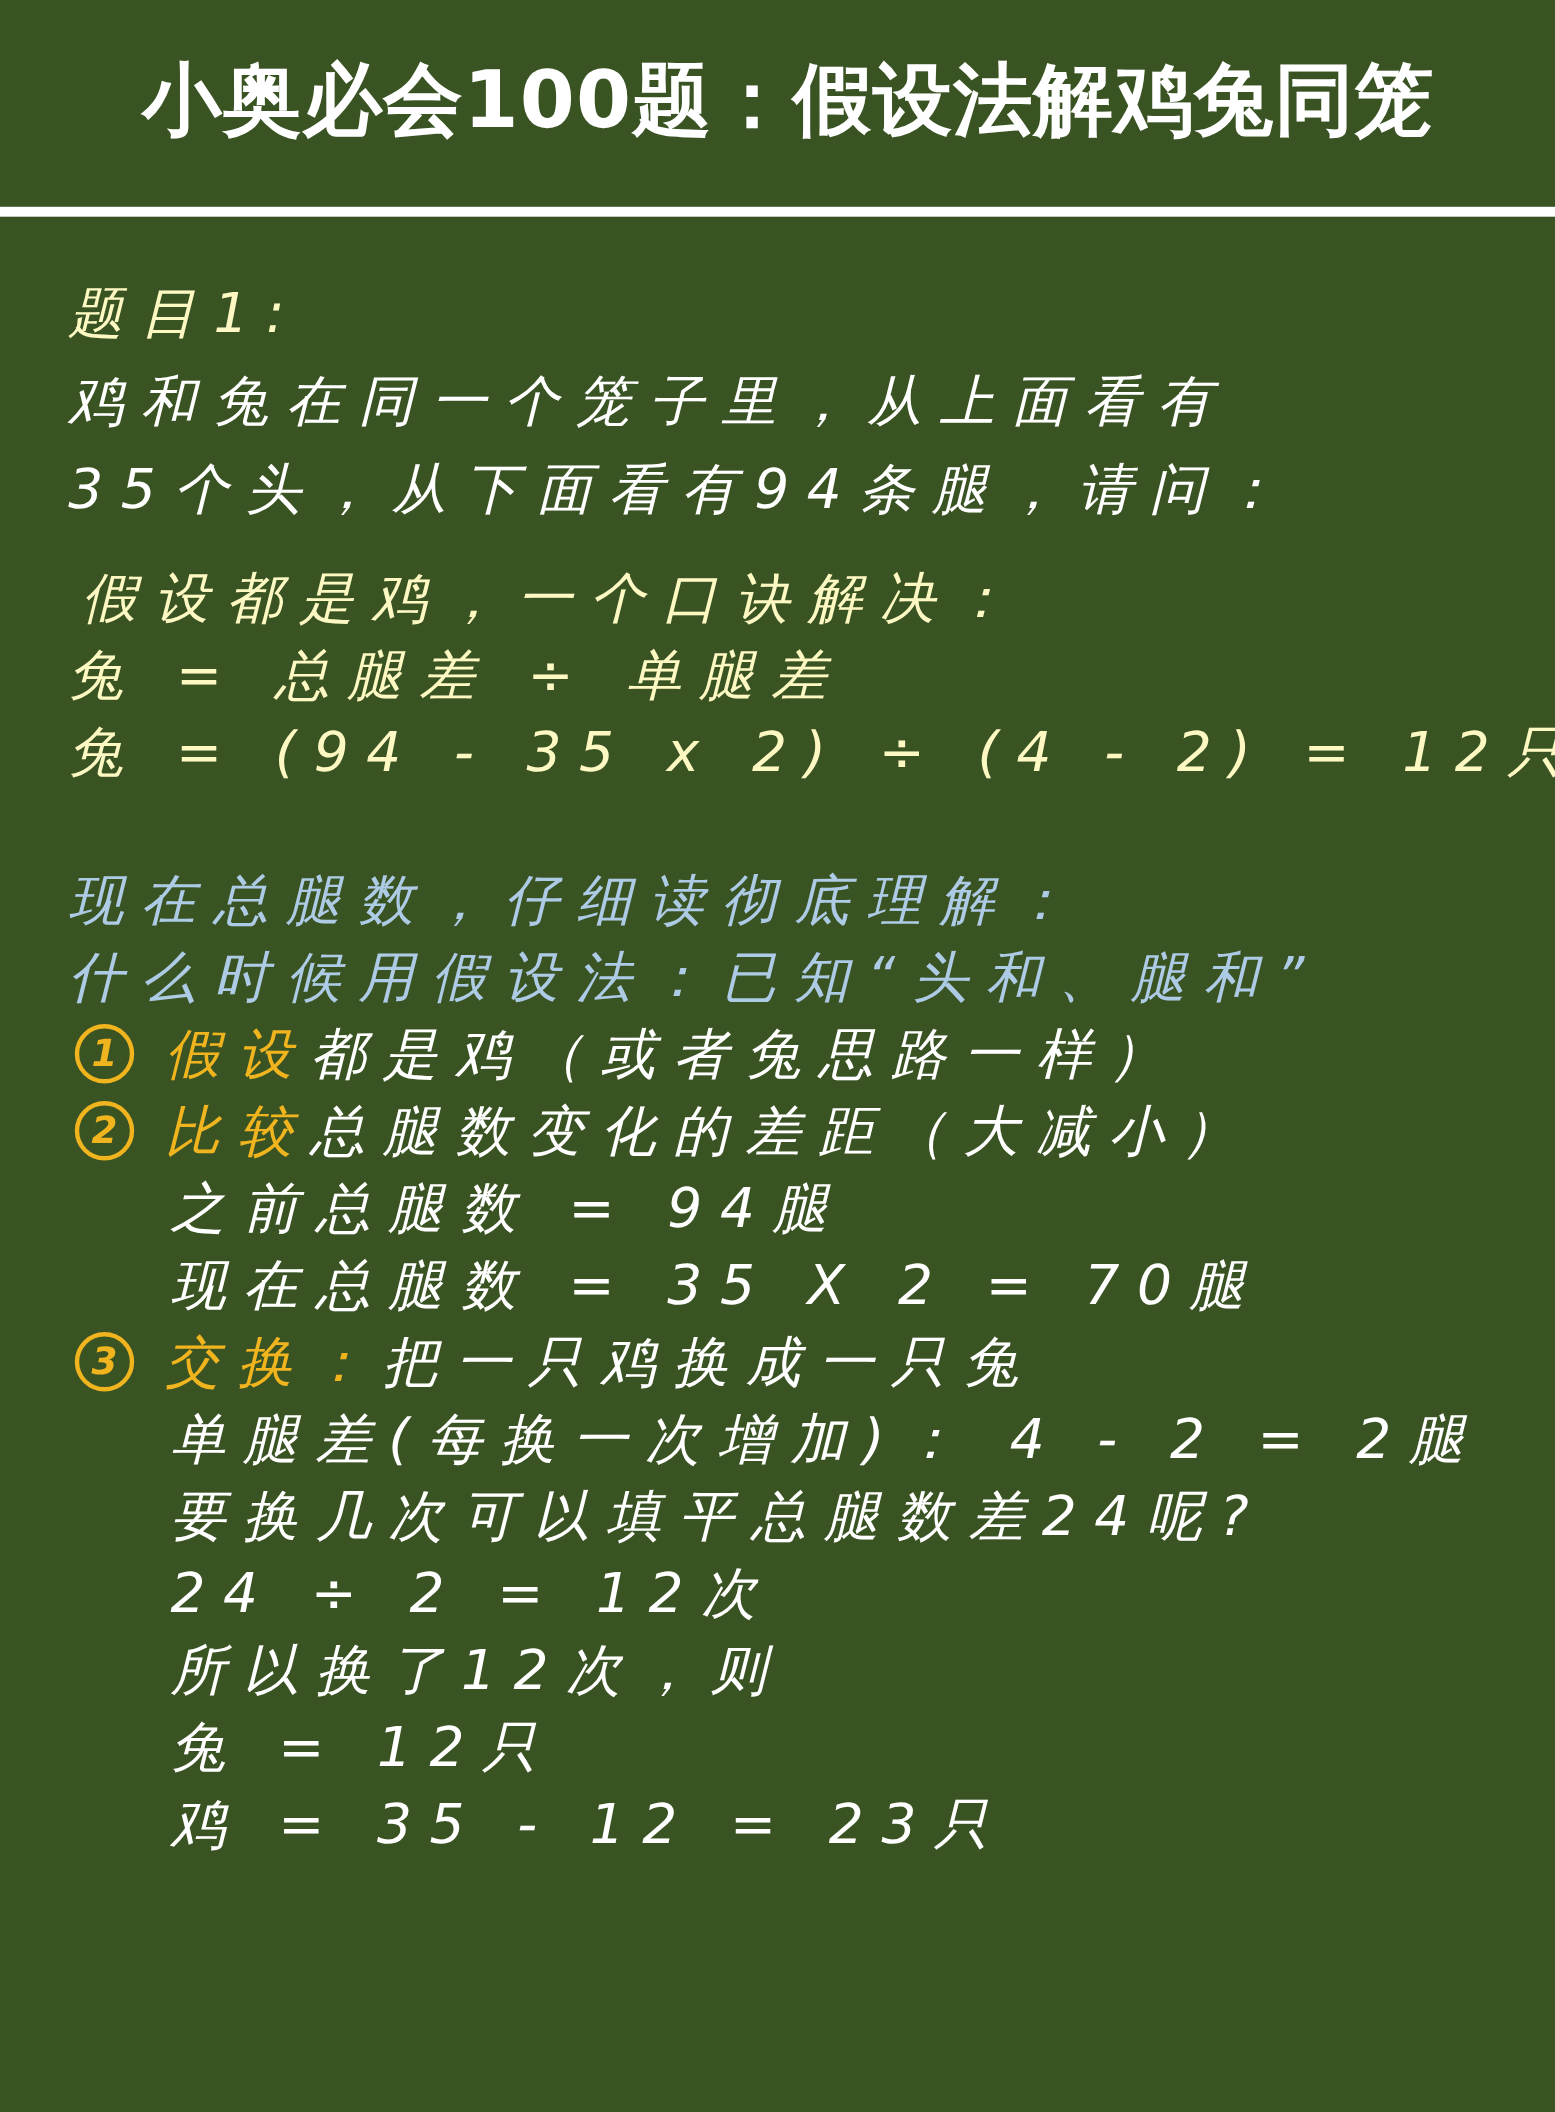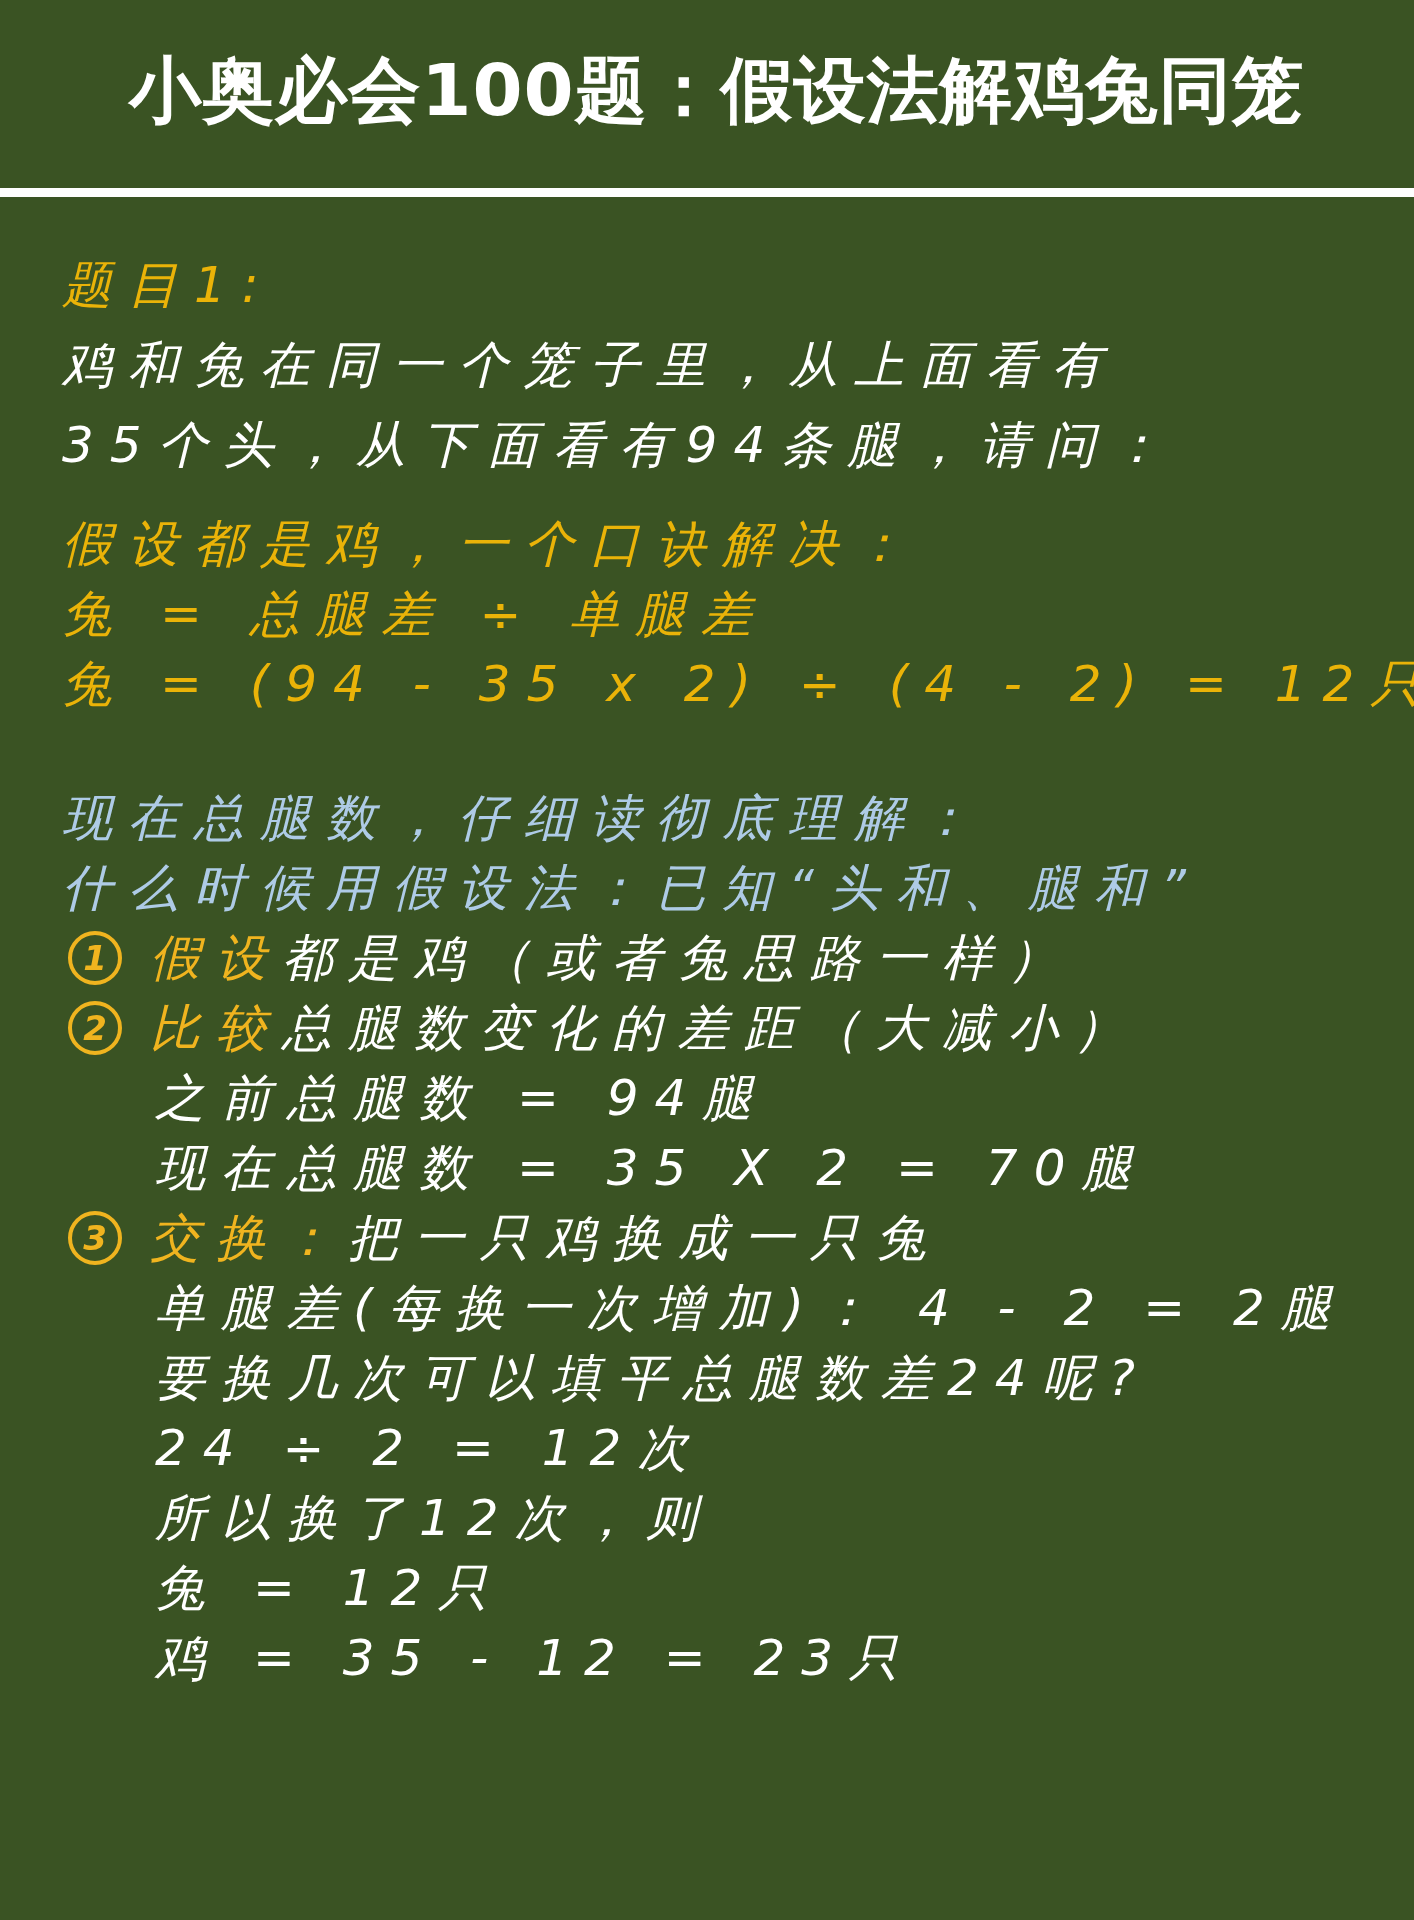--- a/index.html
+++ b/index.html
@@ -32,24 +32,24 @@
 
   
   main {
     padding: 48px 30px 0 62px;
     font-size: 50px;
     font-style: italic;
     letter-spacing: 16px;
   }
   .line { line-height: 70px; white-space: nowrap; color: #ffffff; }
   .statement { line-height: 80px; }
-  .yellow { color: #eab308; }
+  .yellow { color: #fef9c3; }
   .blue   { color: #aecbe6; }
   .white  { color: #ffffff; }
-  .gap-sm { margin-top: 24px; }
+  .gap-sm { margin-top: 24px; margin-left: 12px; }
   .gap-lg { margin-top: 64px; }
   .indent { padding-left: 93px; }
 
   .step { display: flex; align-items: center; }
   .circle-num {
     flex: 0 0 auto;
     width: 54px; height: 54px;
     border: 4px solid #f0b41f;
     border-radius: 50%;
     color: #f0b41f;

